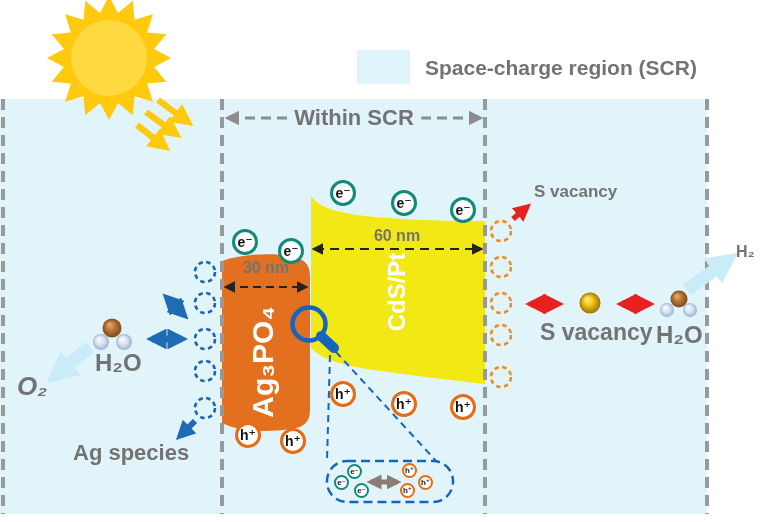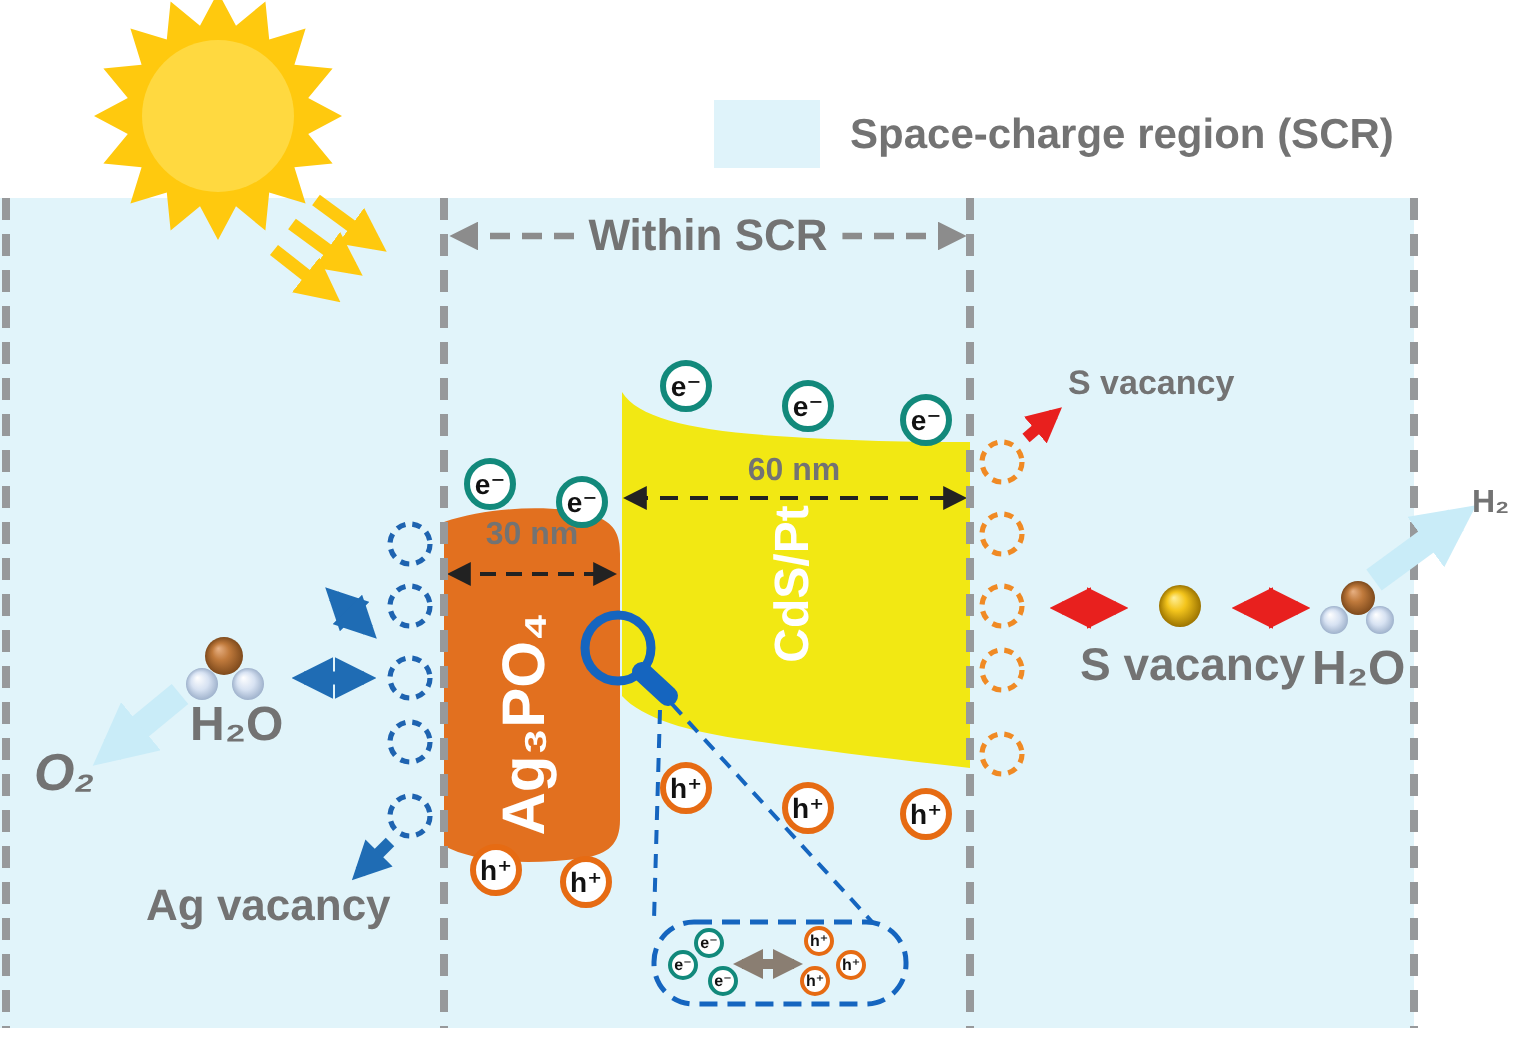--- a/index.html
+++ b/index.html
@@ -179,20 +179,20 @@
 
 <div class="badge sm e" style="left:347px;top:464px;">e⁻</div>
 <div class="badge sm e" style="left:334px;top:475px;">e⁻</div>
 <div class="badge sm e" style="left:354px;top:483px;">e⁻</div>
 <div class="badge sm h" style="left:402px;top:463px;">h⁺</div>
 <div class="badge sm h" style="left:418px;top:475px;">h⁺</div>
 <div class="badge sm h" style="left:400px;top:483px;">h⁺</div>
 
 <div class="lbl" style="left:95px;top:351px;font-size:24px;">H₂O</div>
 <div class="lbl" style="left:17px;top:373px;font-size:26px;font-style:italic;">O₂</div>
-<div class="lbl" style="left:73px;top:442px;font-size:22px;">Ag vacancy</div>
+<div class="lbl" style="left:73px;top:442px;font-size:22px;">Ag species</div>
 
 <div class="lbl" style="left:534px;top:183px;font-size:17px;">S vacancy</div>
 <div class="lbl" style="left:540px;top:321px;font-size:23px;">S vacancy</div>
 <div class="lbl" style="left:656px;top:323px;font-size:24px;">H₂O</div>
 <div class="lbl" style="left:736px;top:244px;font-size:16px;">H₂</div>
 
 </div>
 
 </body></html>

